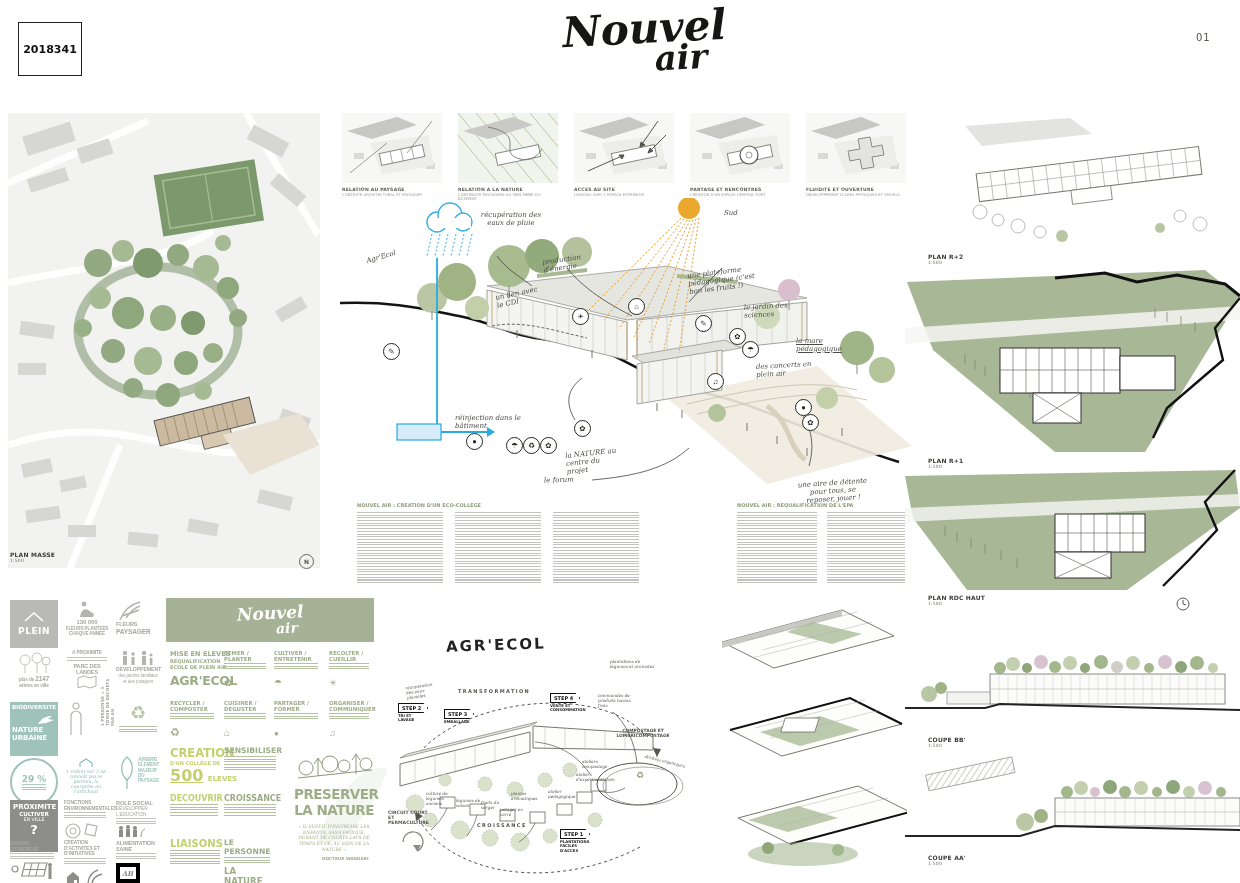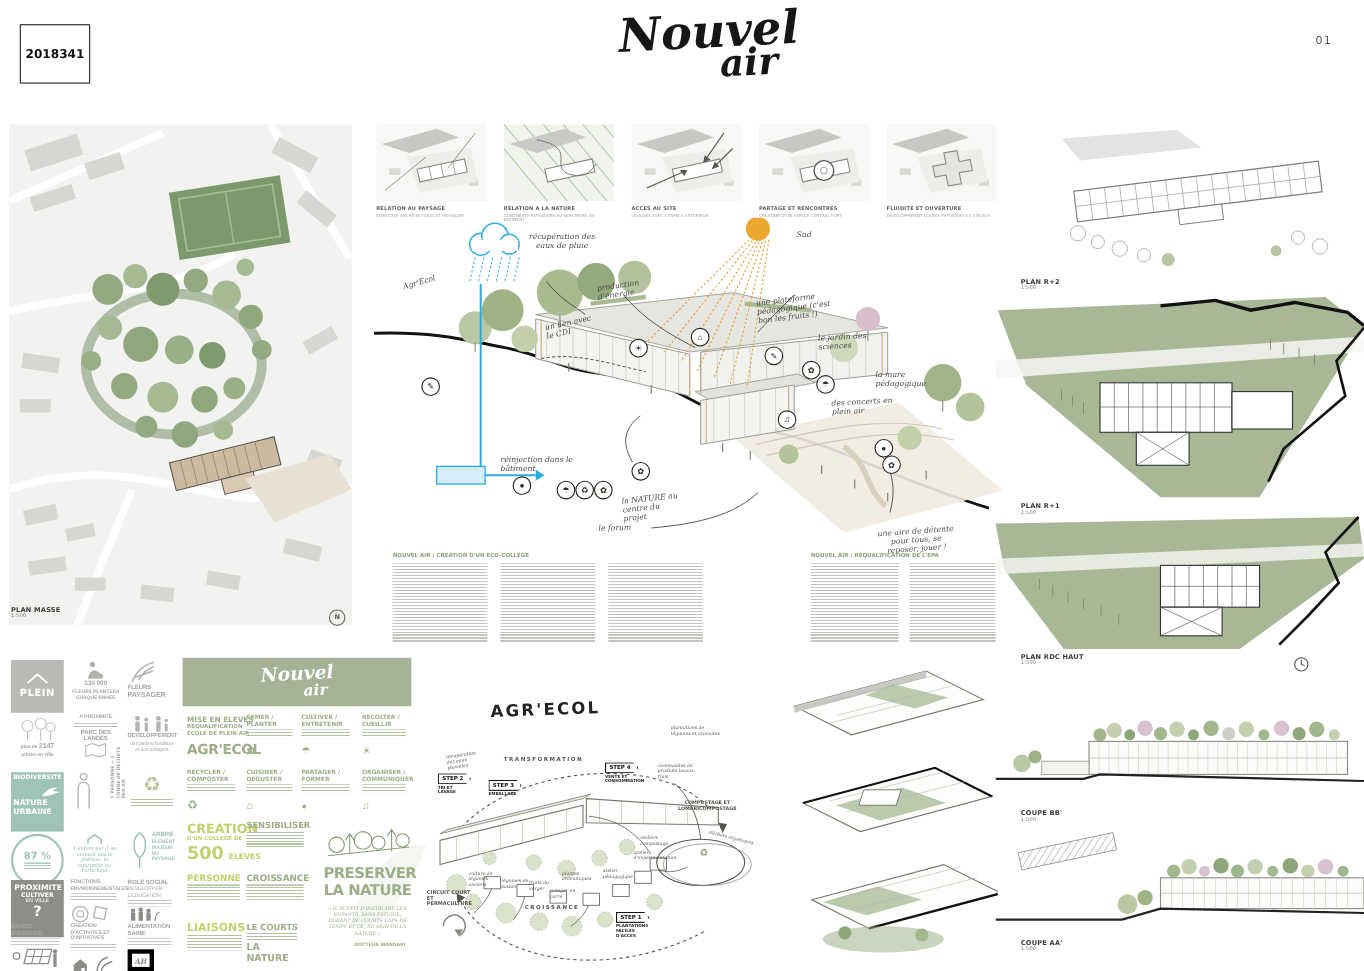--- a/index.html
+++ b/index.html
@@ -353,21 +353,21 @@
   <div class="abs ci" style="left:795px;top:399px;">●</div>
   <div class="abs ci" style="left:802px;top:414px;">✿</div>
 
   <div class="abs hand" style="left:478px;top:212px;width:66px;text-align:center;">récupération des eaux de pluie</div>
   <div class="abs hand" style="left:366px;top:252px;width:44px;transform:rotate(-16deg);">Agr'Ecol</div>
   <div class="abs hand" style="left:543px;top:256px;width:50px;transform:rotate(-8deg);">production d'énergie</div>
   <div class="abs hand" style="left:724px;top:210px;width:22px;">Sud</div>
   <div class="abs hand" style="left:496px;top:290px;width:48px;transform:rotate(-12deg);">un lien avec le CDI</div>
   <div class="abs hand" style="left:688px;top:268px;width:82px;transform:rotate(-7deg);">une plateforme pédagogique (c'est bon les fruits !)</div>
   <div class="abs hand" style="left:744px;top:303px;width:62px;transform:rotate(-3deg);">le jardin des sciences</div>
-  <div class="abs hand" style="left:796px;top:338px;width:64px;">la mare pédagogique</div>
+  <div class="abs hand" style="left:796px;top:338px;width:64px;text-decoration:underline;">la mare pédagogique</div>
   <div class="abs hand" style="left:756px;top:362px;width:74px;transform:rotate(-3deg);">des concerts en plein air</div>
   <div class="abs hand" style="left:455px;top:415px;width:74px;">réinjection dans le bâtiment</div>
   <div class="abs hand" style="left:566px;top:450px;width:56px;transform:rotate(-6deg);">la NATURE au centre du projet</div>
   <div class="abs hand" style="left:544px;top:477px;width:34px;transform:rotate(-2deg);">le forum</div>
   <div class="abs hand" style="left:798px;top:480px;width:70px;transform:rotate(-4deg);text-align:center;">une aire de détente pour tous, se reposer, jouer !</div>
 
   <div class="abs" style="left:357px;top:502px;width:170px;font:bold 5px 'DejaVu Sans',sans-serif;color:#8f9f7a;">NOUVEL AIR : CREATION D'UN ECO-COLLEGE</div>
   <div class="abs gk" style="left:357px;top:512px;width:86px;height:72px;"></div>
   <div class="abs gk" style="left:455px;top:512px;width:86px;height:72px;"></div>
   <div class="abs gk" style="left:553px;top:512px;width:86px;height:72px;"></div>
@@ -672,21 +672,21 @@
       <path d="M3,33 V14 a5,5 0 0 1 10,0 V33" fill="none" stroke="#b3b3af" stroke-width="1.2"></path>
       </svg>
     <div style="position:absolute;left:34px;top:26px;width:50px;font:bold 4.2px 'DejaVu Sans',sans-serif;color:#a6a6a2;transform:rotate(-90deg);transform-origin:0 0;">1 PERSONNE = 1 TONNE DE DECHETS PAR AN</div>
   </div>
   <div class="abs" style="left:116px;top:702px;width:44px;text-align:center;">
     <span style="font-size:18px;color:#b9c7a4;">♻</span>
     <div class="gkg" style="width:38px;height:8px;margin:2px auto;"></div>
   </div>
 
   <div class="abs" style="left:10px;top:758px;width:44px;height:44px;border:2px solid #9fc3b9;border-radius:50%;display:flex;flex-direction:column;align-items:center;justify-content:center;">
-    <span style="font:bold 9px 'DejaVu Sans',sans-serif;color:#9fc3b9;">87 %</span>
+    <span style="font:bold 9px 'DejaVu Sans',sans-serif;color:#9fc3b9;">29 %</span>
     <div class="gkt" style="width:24px;height:6px;"></div>
   </div>
   <div class="abs tl stat" style="left:62px;top:758px;width:48px;font:italic 4.8px 'DejaVu Serif',serif;color:#8fbcb2;text-align:center;">
     <svg width="16" height="10" viewBox="0 0 16 10">
       <path d="M2,9 V5 L8,1 L14,5 V9" fill="none" stroke="#8fbcb2" stroke-width="1.2"></path>
       </svg>
     <div>1 enfant sur 3 ne connaît pas le poireau, la courgette ou l'artichaut</div>
   </div>
   <div class="abs tl stat" style="left:116px;top:756px;width:44px;font-size:4.6px;">
     <svg width="22" height="34" viewBox="0 0 22 34" style="float:left;">
@@ -803,54 +803,54 @@
   </div>
   <div class="abs sg" style="left:329px;top:700px;width:44px;">
     <div style="font:bold 5.4px 'DejaVu Sans',sans-serif;">ORGANISER / COMMUNIQUER</div>
     <div class="gkg" style="width:40px;height:8px;margin:1px 0;"></div>
     <span style="font-size:9px;">♫</span>
   </div>
 
   <div class="abs ch" style="left:170px;top:746px;width:80px;line-height:1;">
     <div style="font:bold 11.5px 'DejaVu Sans',sans-serif;">CREATION</div>
     <div style="font:bold 5px 'DejaVu Sans',sans-serif;">D'UN COLLEGE DE</div>
-    <span style="font:bold 16px 'DejaVu Sans',sans-serif;">500</span>
+    <span style="font:bold 16px 'DejaVu Sans',sans-serif;text-decoration:underline;">500</span>
     <span style="font:bold 7px 'DejaVu Sans',sans-serif;">ELEVES</span>
   </div>
   <div class="abs sg" style="left:224px;top:746px;width:60px;">
     <div style="font:bold 7.6px 'DejaVu Sans',sans-serif;">SENSIBILISER</div>
     <div class="gkg" style="width:52px;height:14px;margin-top:1px;"></div>
   </div>
   <svg class="abs" style="left:296px;top:740px;" width="78" height="42" viewBox="0 0 78 42">
     <path d="M2,38 L76,30" stroke="#8a9a78" stroke-width="1"></path>
     <circle cx="10" cy="28" r="7" fill="none" stroke="#8a9a78" stroke-width="1"></circle>
     <path d="M22,36 L22,18 M18,24 L22,18 L26,24" stroke="#8a9a78" fill="none"></path>
     <circle cx="34" cy="24" r="8" fill="none" stroke="#8a9a78" stroke-width="1"></circle>
     <circle cx="48" cy="26" r="6" fill="none" stroke="#8a9a78" stroke-width="1"></circle>
     <path d="M60,34 L60,14 M56,20 L60,14 L64,20" stroke="#8a9a78" fill="none"></path>
     <circle cx="70" cy="24" r="6" fill="none" stroke="#8a9a78" stroke-width="1"></circle>
   </svg>
   <div class="abs ch" style="left:170px;top:794px;width:52px;">
-    <div style="font:bold 8px 'DejaVu Sans',sans-serif;">PERSONNE</div>
+    <div style="font:bold 8px 'DejaVu Sans',sans-serif;">DECOUVRIR</div>
     <div class="gkg" style="width:48px;height:14px;margin-top:1px;"></div>
   </div>
   <div class="abs sg" style="left:224px;top:794px;width:58px;">
     <div style="font:bold 8px 'DejaVu Sans',sans-serif;">CROISSANCE</div>
     <div class="gkg" style="width:52px;height:14px;margin-top:1px;"></div>
   </div>
   <div class="abs sg" style="left:294px;top:786px;width:80px;text-align:right;line-height:1;">
     <div style="font:bold 13.5px 'DejaVu Sans',sans-serif;letter-spacing:-.5px;">PRESERVER</div>
     <div style="font:bold 13.5px 'DejaVu Sans',sans-serif;letter-spacing:-.5px;">LA NATURE</div>
   </div>
   <div class="abs ch" style="left:170px;top:838px;width:54px;">
     <div style="font:bold 10px 'DejaVu Sans',sans-serif;">LIAISONS</div>
     <div class="gkg" style="width:50px;height:14px;margin-top:1px;"></div>
   </div>
   <div class="abs sg" style="left:224px;top:838px;width:52px;line-height:1.05;">
-    <div style="font:bold 7.6px 'DejaVu Sans',sans-serif;">LE COURTS</div>
+    <div style="font:bold 7.6px 'DejaVu Sans',sans-serif;">LE PERSONNE</div>
     <div class="gkg" style="width:46px;height:8px;margin:1px 0;"></div>
     <div style="font:bold 8.6px 'DejaVu Sans',sans-serif;">LA NATURE</div>
   </div>
   <div class="abs sg" style="left:296px;top:824px;width:76px;font:italic 4.4px 'DejaVu Serif',serif;text-align:center;line-height:1.3;">« IL SUFFIT D'INSTRUIRE LES ENFANTS, SANS FATIGUE, DURANT DE COURTS LAPS DE TEMPS ET CE, AU SEIN DE LA NATURE »</div>
   <div class="abs sg" style="left:322px;top:856px;font:bold 4.2px 'DejaVu Sans',sans-serif;">DOCTEUR WANGARI</div>
 
   <div class="abs" style="left:446px;top:636px;font:600 15px 'DejaVu Sans',sans-serif;color:#222;letter-spacing:2px;transform:rotate(-2deg);">AGR'ECOL</div>
   <svg class="abs" style="left:385px;top:652px;" width="300" height="228" viewBox="0 0 300 228">
 
     <path d="M35,100 C90,38 250,30 272,105" fill="none" stroke="#55554f" stroke-width="1" stroke-dasharray="3,3"></path>

